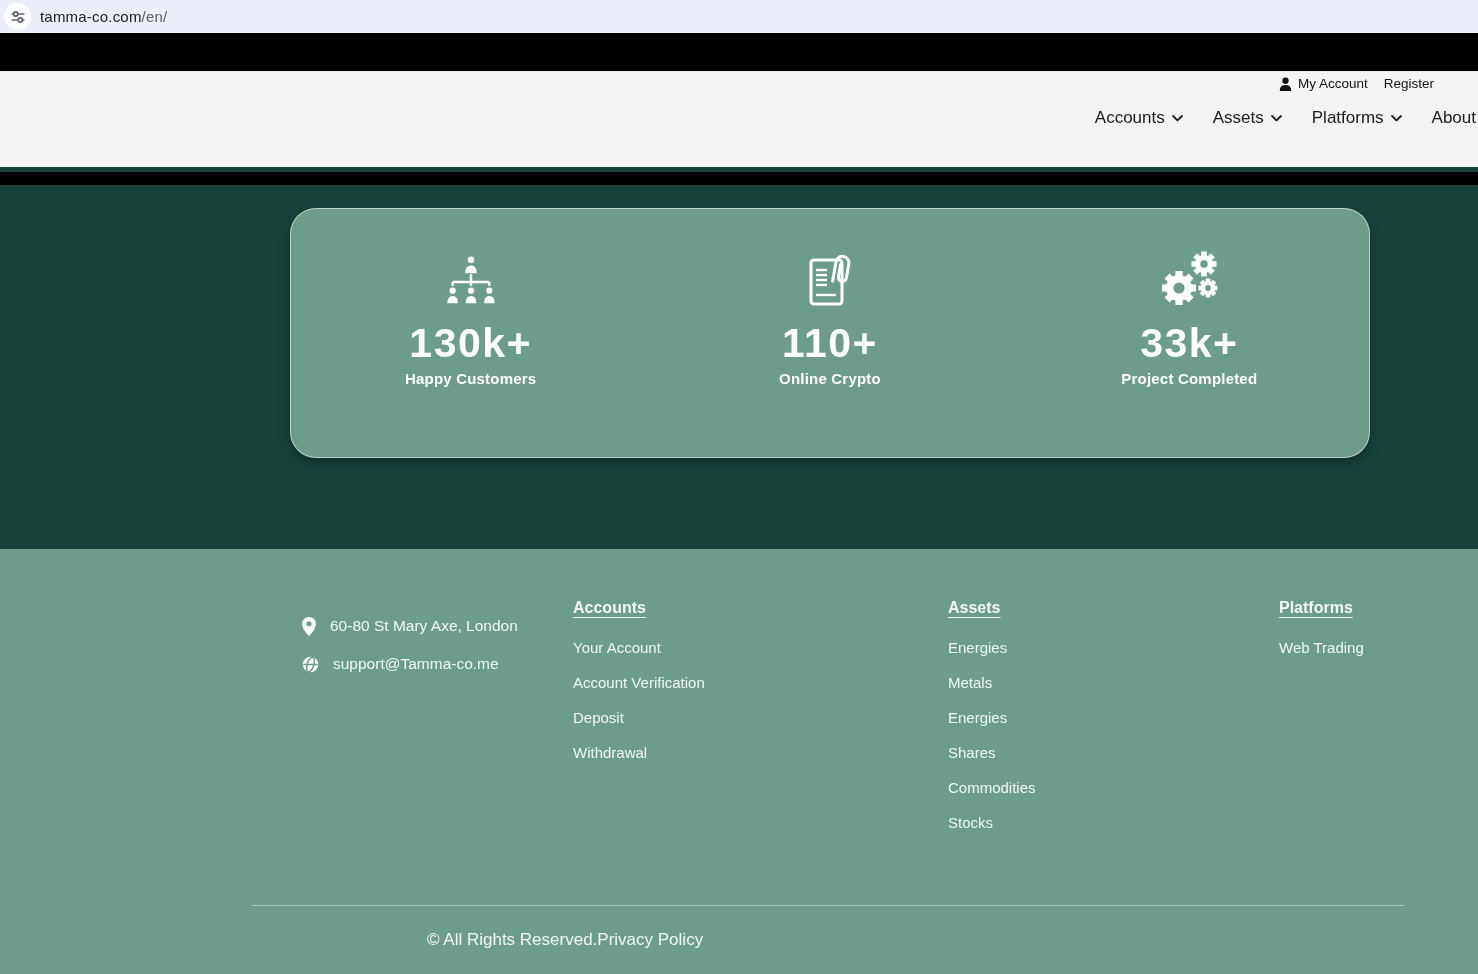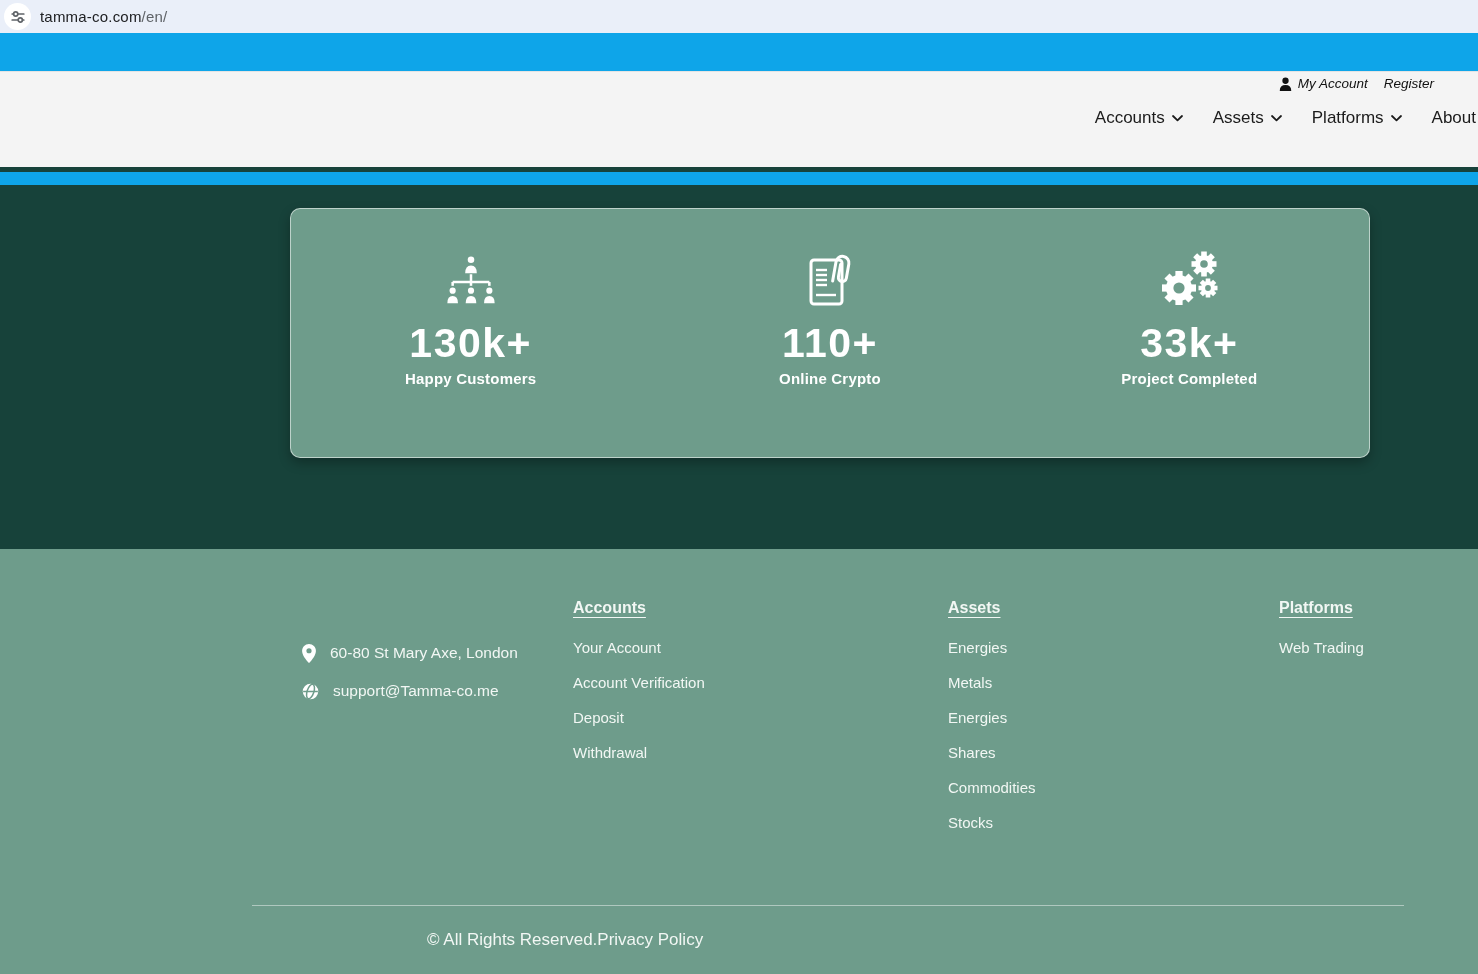--- a/index.html
+++ b/index.html
@@ -1,57 +1,57 @@
 <!DOCTYPE html>
 <html style="--hero-bg: #17423A; --panel-bg: #6E9C8B; --header-bg: #F4F4F4; --urlbar-bg: #EAEFF9; --ink: #1B1B1B; --footer-ink: #F2F7F4;"><head>
 <meta charset="utf-8">
 <style>
   * { margin:0; padding:0; box-sizing:content-box; }
   html,body { background:#fff; }
-  .page { position:relative; width:1478px; height:974px; background:#0ea5e9; overflow:hidden;
+  .page { position:relative; width:1478px; height:974px; background:#000000; overflow:hidden;
           font-family:"Liberation Sans", sans-serif; }
 
   
   .urlbar { position:absolute; top:0; left:0; width:100%; height:33px;
             background:var(--urlbar-bg,#EAEFF9); display:flex; align-items:center; }
   .tune-pill { width:27px; height:27px; border-radius:50%; background:#fff; margin-left:4px;
                display:flex; align-items:center; justify-content:center; cursor:pointer; }
   .url-text { margin-left:9px; font-size:15px; color:#202124; letter-spacing:.2px; cursor:text; }
   .url-path { color:#5f6368; }
 
   
   .site-header { position:absolute; top:71px; left:0; width:100%; height:95px;
                  background:var(--header-bg,#F4F4F4);
                  border-top:1px solid #e4e4e4;
                  border-bottom:5px solid var(--hero-bg,#17423A); }
   .logo { position:absolute; left:120px; top:26px; display:flex; align-items:center; gap:13px; cursor:pointer; }
   .brand { font-size:26px; font-weight:bold; letter-spacing:2.5px; color:var(--ink,#1B1B1B); }
   .top-links { position:absolute; top:4px; right:44px; display:flex; align-items:center; gap:16px;
                font-size:13.5px; color:#111; }
-  .top-link { display:flex; align-items:flex-end; gap:6px; cursor:pointer;font-style:italic; }
+  .top-link { display:flex; align-items:flex-end; gap:6px; cursor:pointer; }
   .main-nav { position:absolute; top:36px; right:2px; display:flex; align-items:center; gap:30px;
               font-size:17px; color:var(--ink,#1B1B1B); }
   .nav-item { display:flex; align-items:center; gap:7px; cursor:pointer; white-space:nowrap; }
 
   
   .hero { position:absolute; top:185px; left:0; width:100%; height:364px; background:var(--hero-bg,#17423A); }
   .stats-card { position:absolute; left:290px; top:23px; width:1080px; height:250px;
                 background:var(--panel-bg,#6E9C8B);
-                border:1px solid rgba(255,255,255,.55); border-radius:10px;
+                border:1px solid rgba(255,255,255,.55); border-radius:26px;
                 box-shadow:0 5px 12px rgba(0,0,0,.28);
                 display:flex; padding-top:38px; box-sizing:border-box; }
   .stat { flex:1; display:flex; flex-direction:column; align-items:center; color:#fff; }
   .stat-iconbox { height:62px; display:flex; align-items:flex-end; justify-content:center; }
   .stat-value { margin-top:14px; font-size:41px; font-weight:bold; letter-spacing:1.5px; line-height:1; }
   .stat-label { margin-top:6px; font-size:15px; font-weight:bold; letter-spacing:.2px; }
 
   
   .footer { position:absolute; top:549px; left:0; width:100%; height:425px;
             background:var(--panel-bg,#6E9C8B); color:var(--footer-ink,#F2F7F4); }
-  .contact { position:absolute; left:302px; top:66px; font-size:15.5px;margin-top:27px; }
+  .contact { position:absolute; left:302px; top:66px; font-size:15.5px; }
   .contact-row { display:flex; align-items:center; gap:14px; margin-bottom:16px; line-height:22px; }
   .fcol { position:absolute; top:49px; }
   .fcol-accounts { left:573px; } .fcol-assets { left:948px; } .fcol-platforms { left:1279px; }
   .fhead { font-size:16px; font-weight:bold; line-height:20px; text-decoration:underline;
            text-underline-offset:4px; margin-bottom:19px; cursor:pointer; }
   .flink { font-size:15px; line-height:22px; margin-bottom:13px; cursor:pointer; }
   .fdivider { position:absolute; top:356px; left:252px; width:1152px; height:0;
               border-top:1px solid rgba(255,255,255,.45); }
   .copyright { position:absolute; top:381px; left:427px; font-size:17px; line-height:20px; }
   .copyright a { color:inherit; text-underline-offset:3px; cursor:pointer; }

